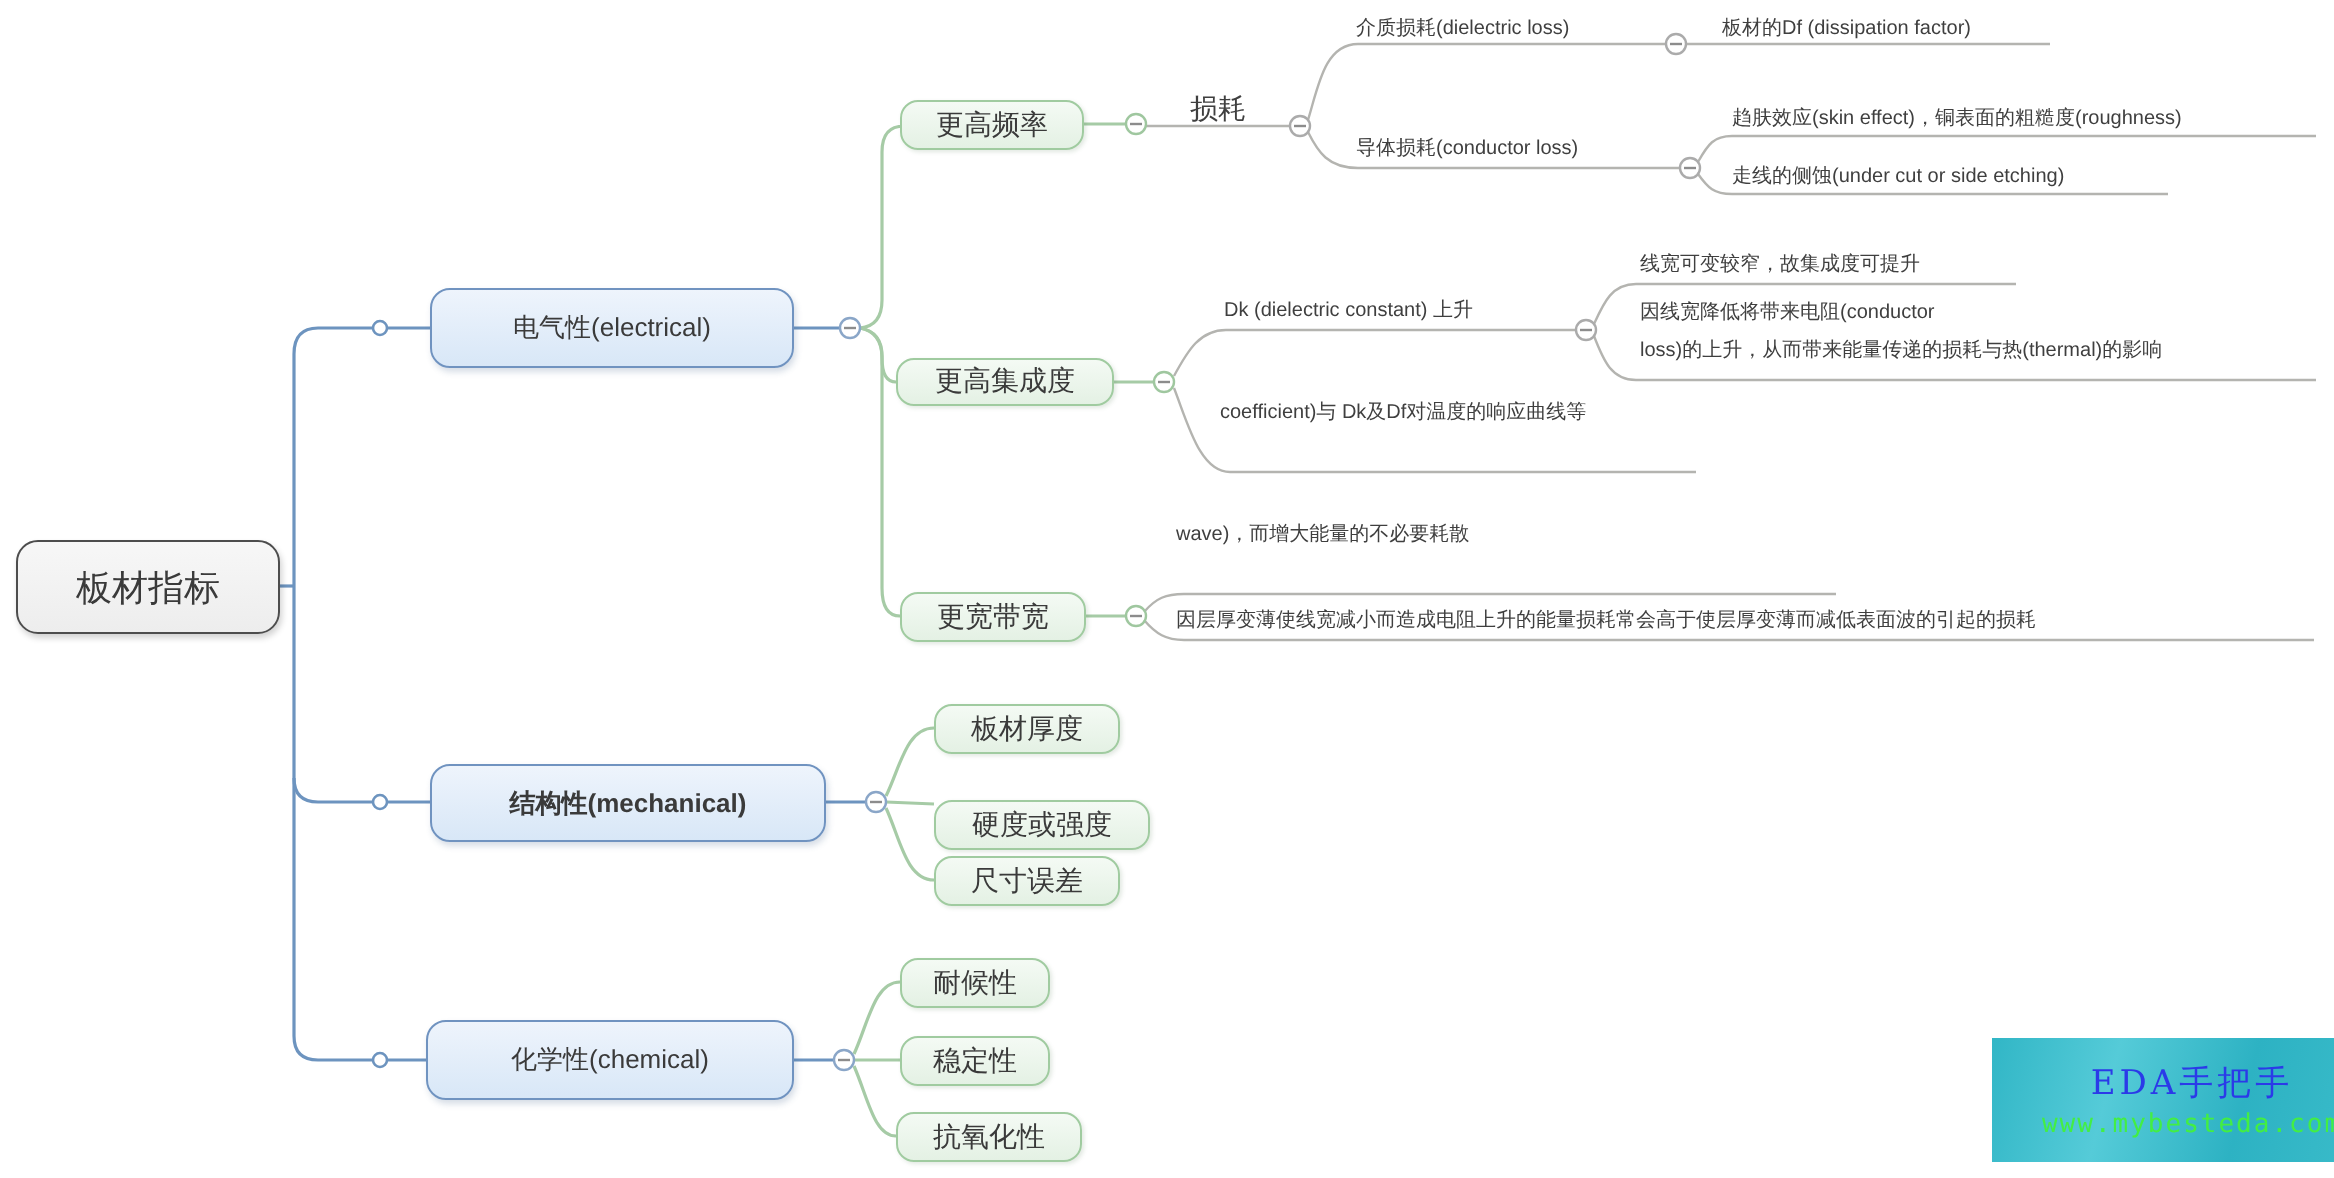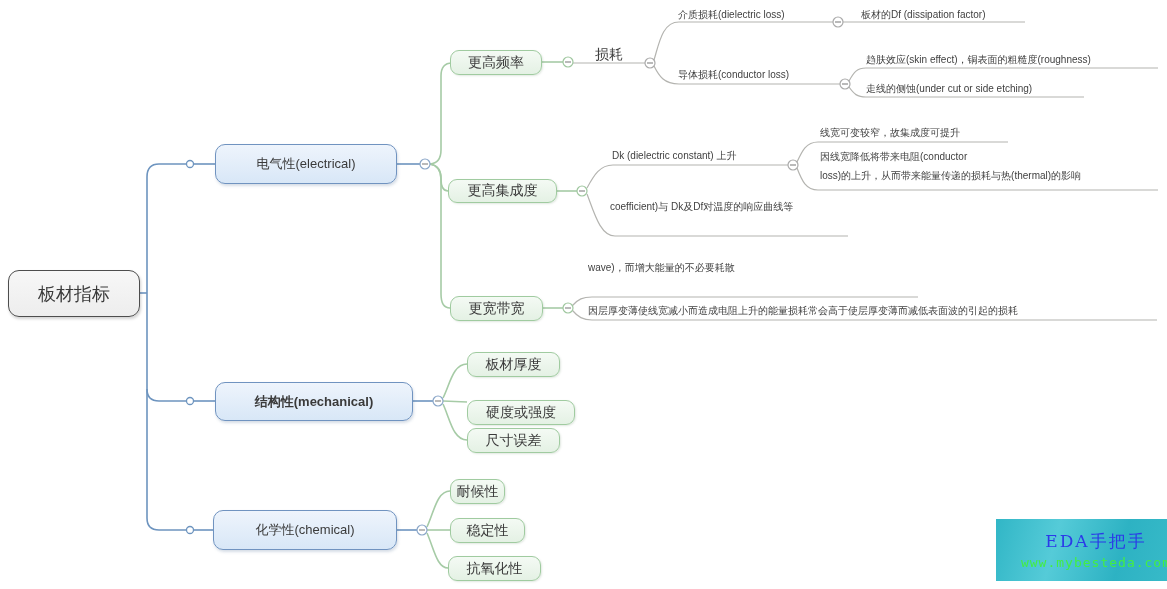--- a/index.html
+++ b/index.html
@@ -117,21 +117,21 @@
   <div class="box blue" style="left:213px;top:510px;width:184px;height:40px;">化学性(chemical)</div>
 
   <div class="box green" style="left:450px;top:50px;width:92px;height:25px;">更高频率</div>
   <div class="box green" style="left:448px;top:179px;width:109px;height:24px;">更高集成度</div>
   <div class="box green" style="left:450px;top:296px;width:93px;height:25px;">更宽带宽</div>
 
   <div class="box green" style="left:467px;top:352px;width:93px;height:25px;">板材厚度</div>
   <div class="box green" style="left:467px;top:390px;width:108px;height:25px;margin-top:10px;">硬度或强度</div>
   <div class="box green" style="left:467px;top:428px;width:93px;height:25px;">尺寸误差</div>
 
-  <div class="box green" style="left:450px;top:479px;width:55px;height:25px;">耐候性</div>
+  <div class="box green" style="left:450px;top:479px;width:75px;height:25px;">耐候性</div>
   <div class="box green" style="left:450px;top:518px;width:75px;height:25px;">稳定性</div>
   <div class="box green" style="left:448px;top:556px;width:93px;height:25px;text-align:center;">抗氧化性</div>
 
   <div class="tnode" style="left:595px;top:45px;font-size:14px;">损耗</div>
   <div class="tnode" style="left:678px;top:6px;">介质损耗(dielectric loss)</div>
   <div class="tnode" style="left:861px;top:6px;">板材的Df (dissipation factor)</div>
   <div class="tnode" style="left:678px;top:66px;">导体损耗(conductor loss)</div>
   <div class="tnode" style="left:866px;top:51px;">趋肤效应(skin effect)，铜表面的粗糙度(roughness)</div>
   <div class="tnode" style="left:866px;top:80px;">走线的侧蚀(under cut or side etching)</div>
 

